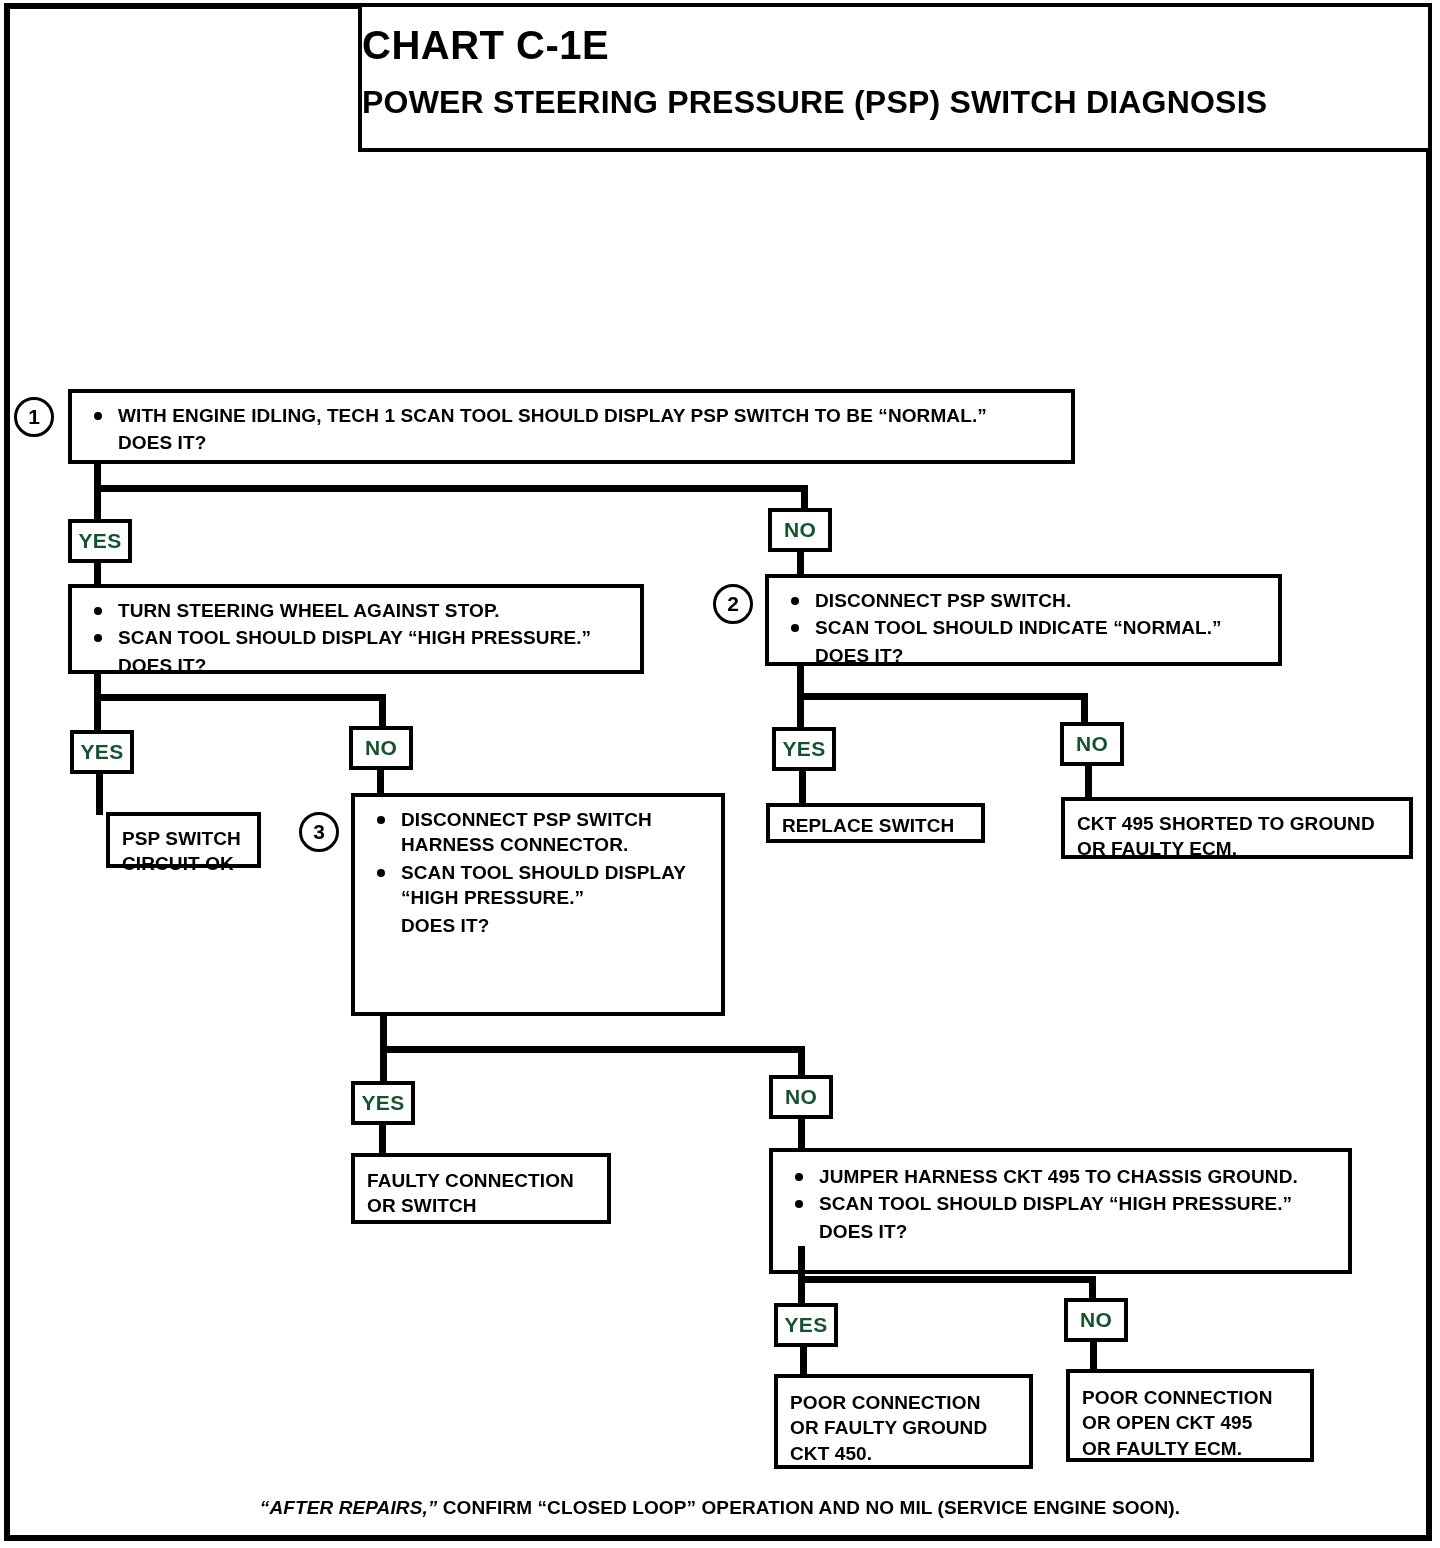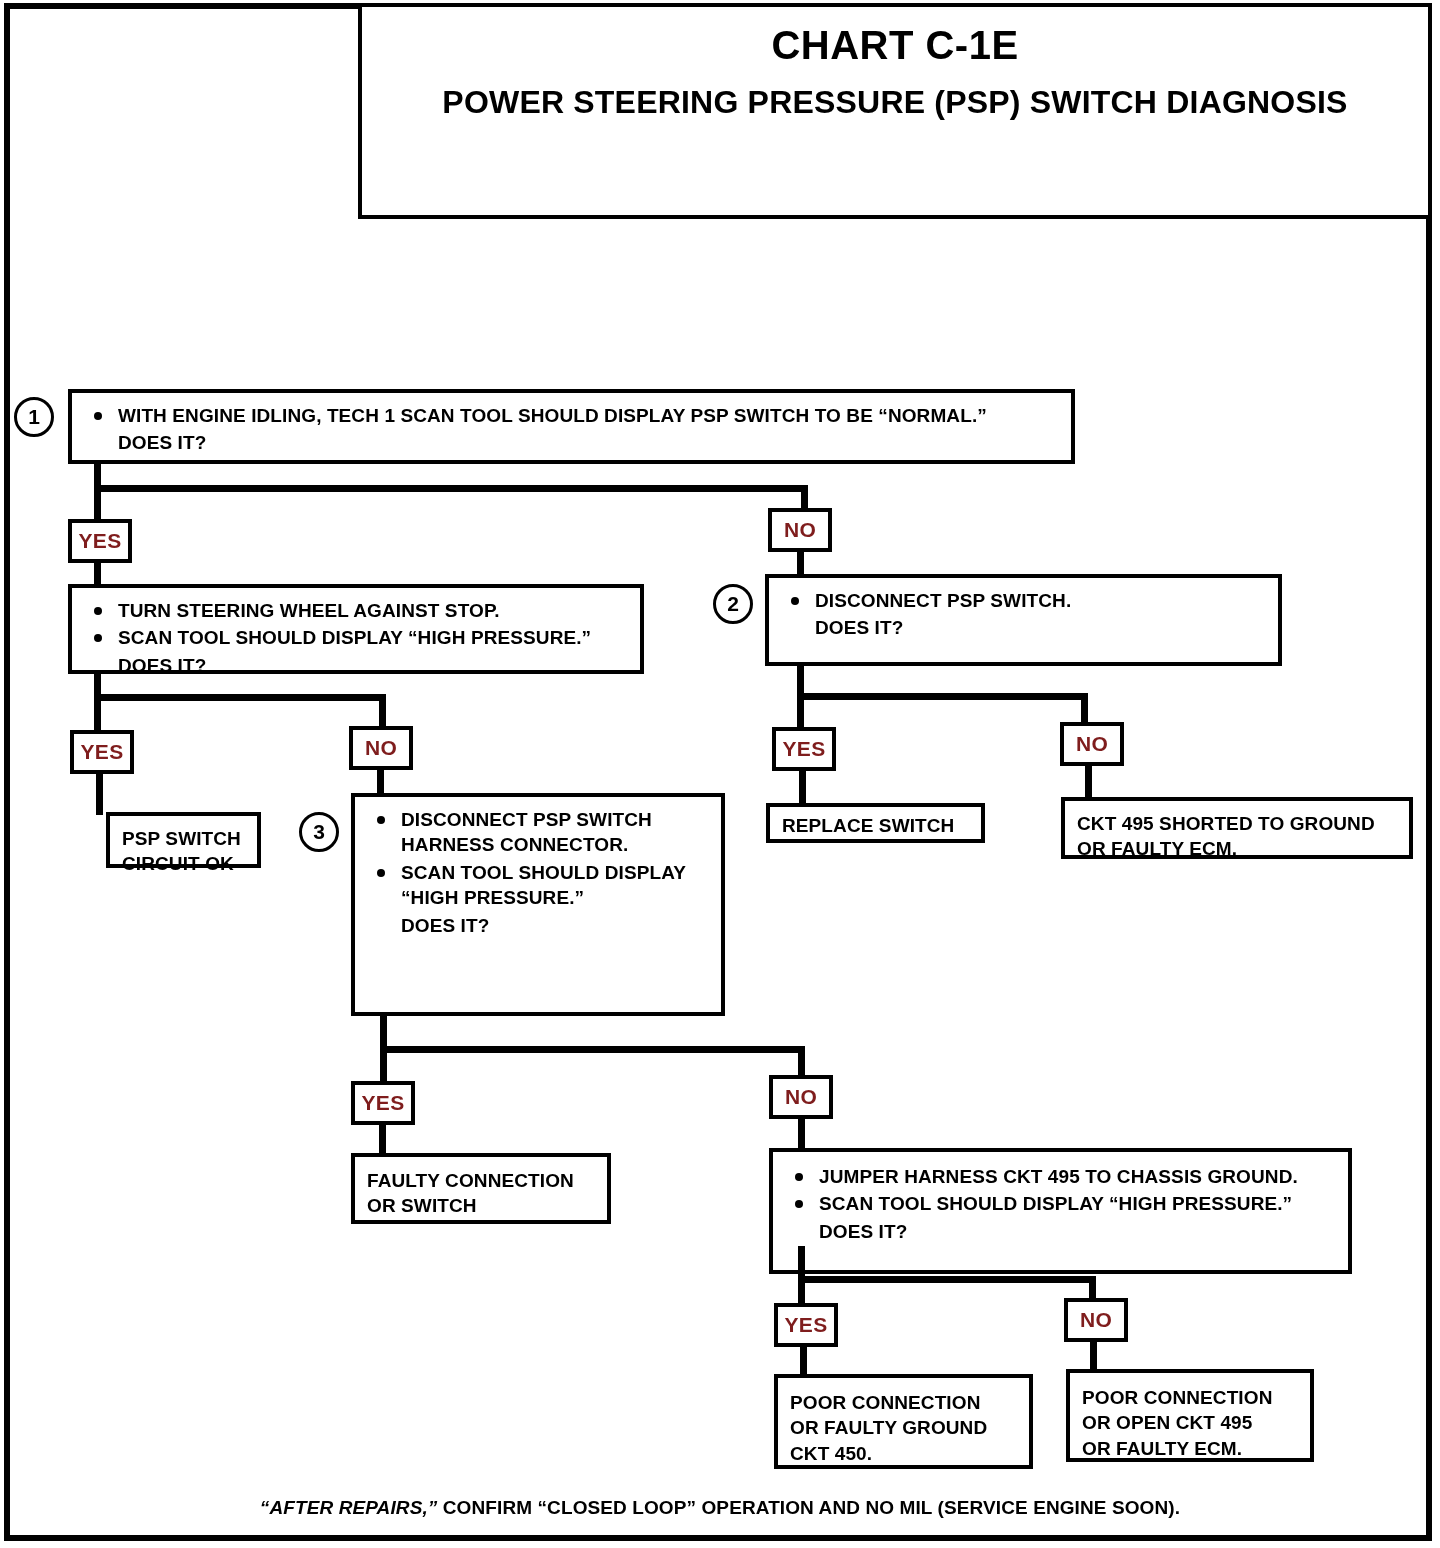--- a/index.html
+++ b/index.html
@@ -29,25 +29,25 @@
     border: 6px solid #000;
     box-sizing: border-box;
   }
 
   
   .title-block {
     position: absolute;
     left: 358px;
     top: 3px;
     width: 1074px;
-    height: 216px;
+    height: 149px;
     border: 4px solid #000;
     box-sizing: border-box;
     background: #fff;
-    text-align: center;
+    text-align: left;
   }
   .title-main {
     font-size: 40px;
     font-weight: bold;
     letter-spacing: 0.5px;
     margin-top: 16px;
     color: #000;
     white-space: nowrap;
   }
   .title-sub {
@@ -103,21 +103,21 @@
   .noindent {
     padding-left: 32px;
   }
 
   
   .answer {
     position: absolute;
     border: 4px solid #000;
     box-sizing: border-box;
     background: #fff;
-    color: #7f1d1d;
+    color: #14532d;
     font-size: 21px;
     font-weight: bold;
     display: flex;
     align-items: center;
     justify-content: center;
     letter-spacing: 0.3px;
   }
 
   
   .step-circle {
@@ -207,20 +207,21 @@
       <div class="noindent">DOES IT?</div>
     </div>
   </div>
 
   <div class="step-circle" style="left:713px; top:584px;">2</div>
 
   <div class="box" style="left:765px; top:574px; width:517px; height:92px;">
     <div class="box-inner">
       <ul class="bullets">
         <li>DISCONNECT PSP SWITCH.</li>
+        <li>SCAN TOOL SHOULD INDICATE “NORMAL.”</li>
       </ul>
       <div class="noindent">DOES IT?</div>
     </div>
   </div>
 
   <div class="vline" style="left:94px; top:674px; height:32px;"></div>
   <div class="hline" style="left:94px; top:694px; width:292px;"></div>
   <div class="vline" style="left:94px; top:694px; height:40px;"></div>
   <div class="vline" style="left:379px; top:694px; height:36px;"></div>
 

